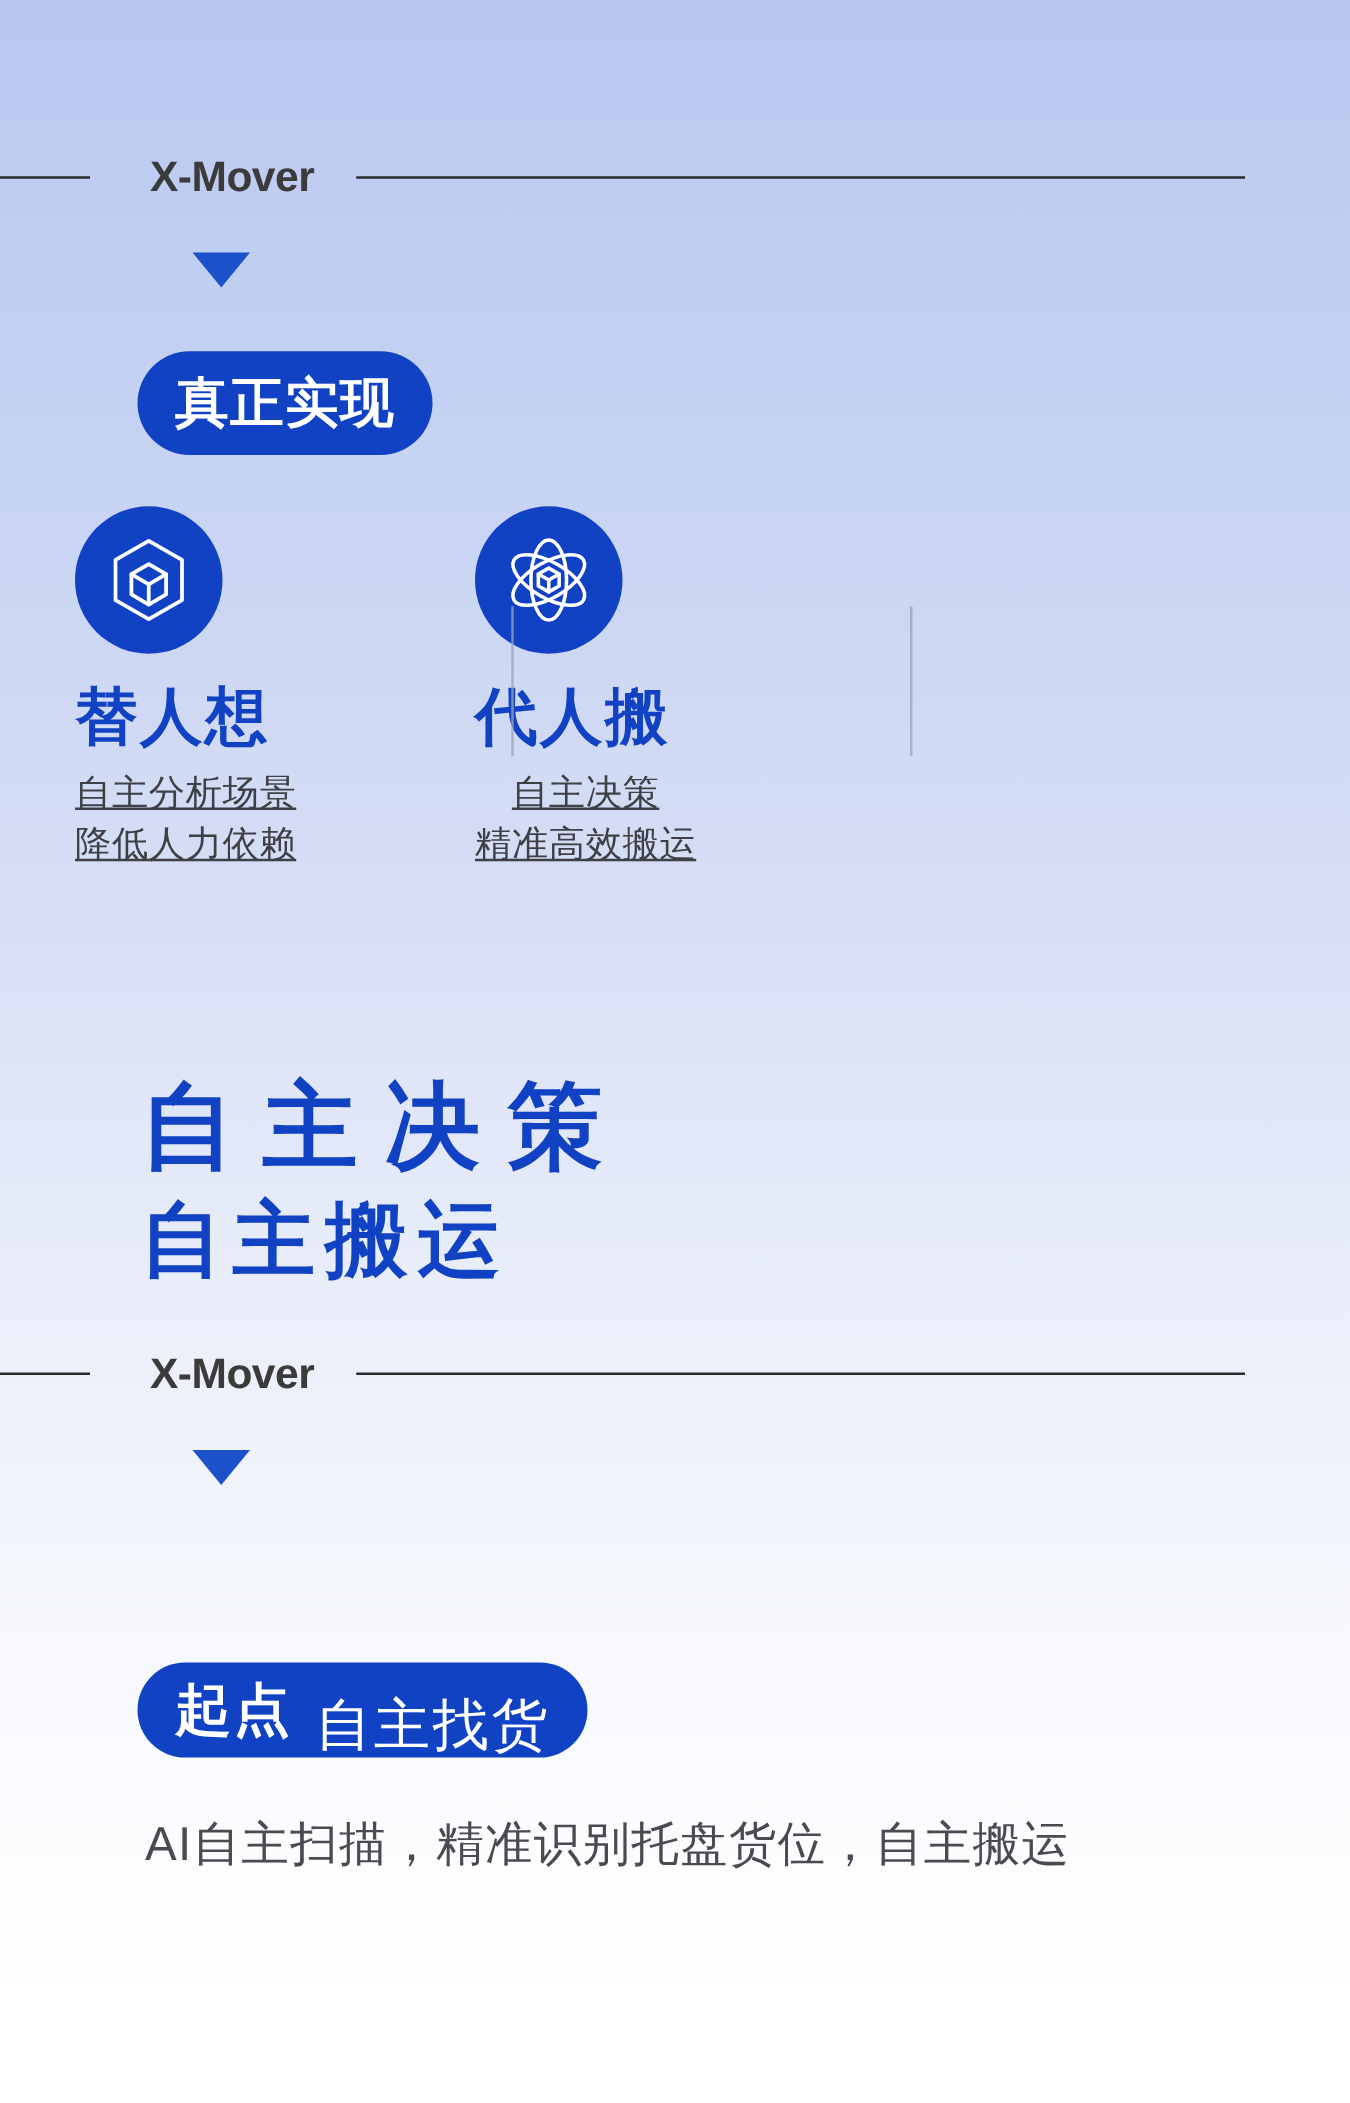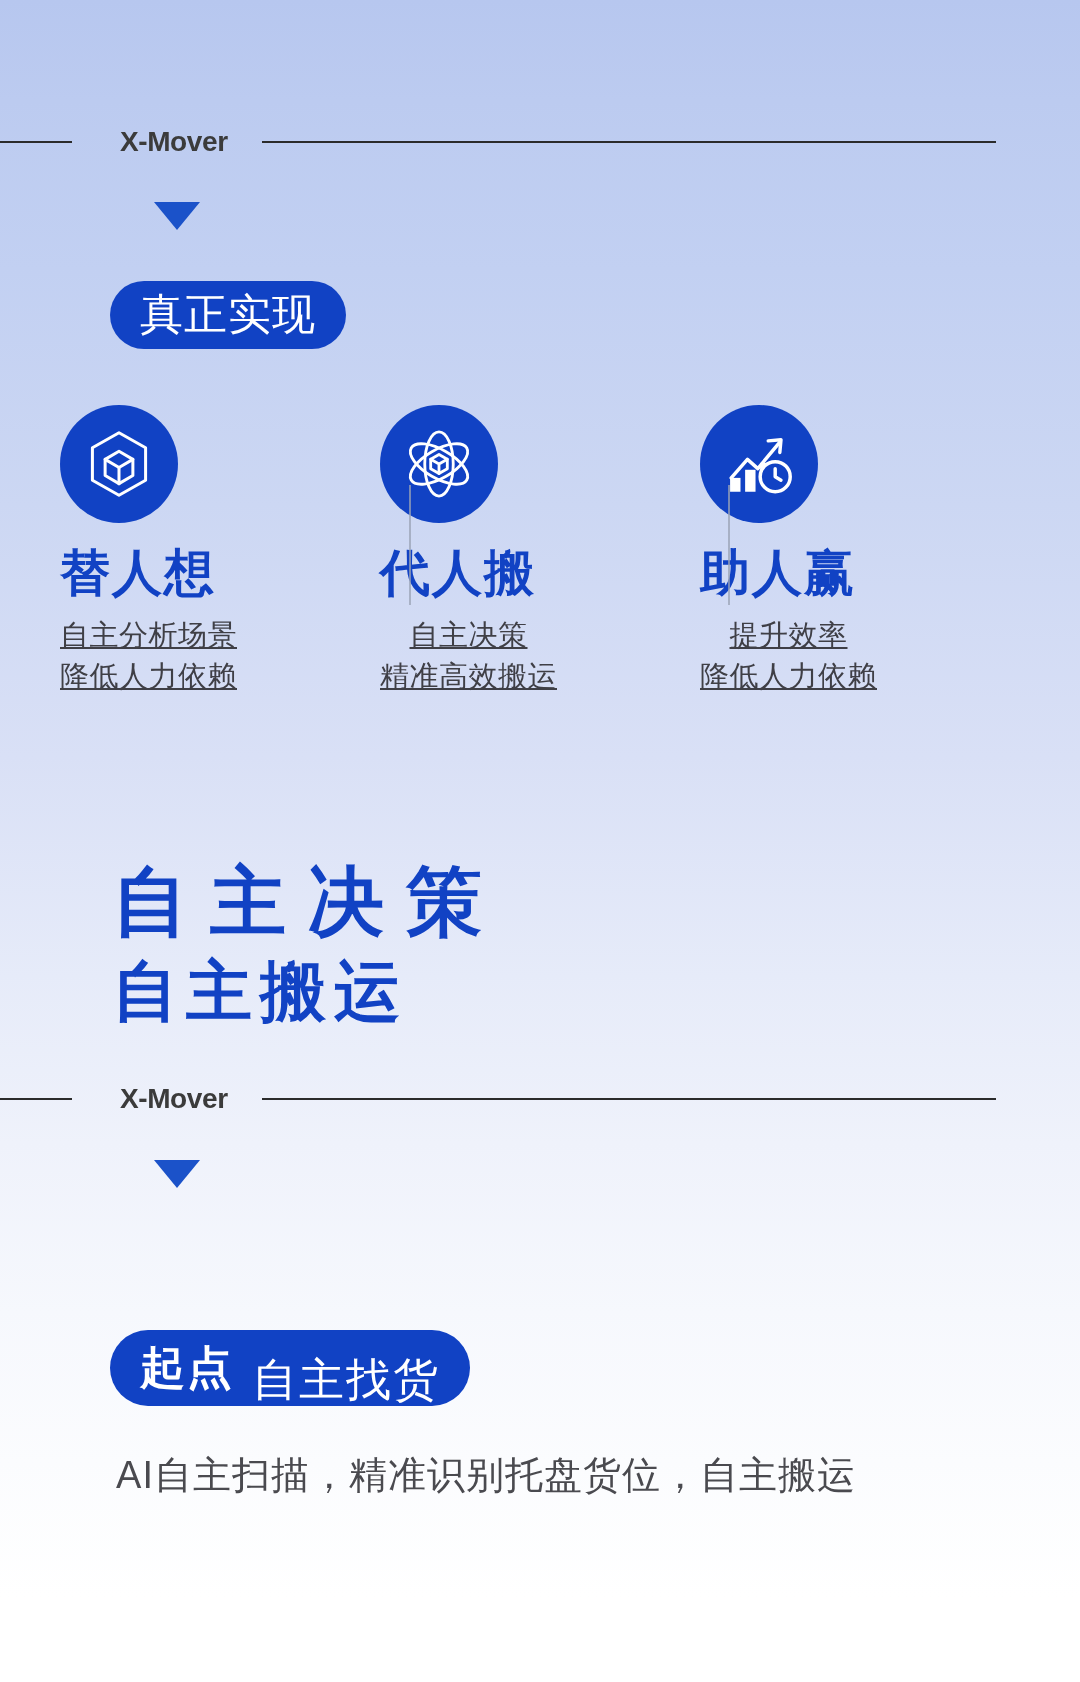--- a/index.html
+++ b/index.html
@@ -43,21 +43,21 @@
     display: flex;
     align-items: center;
   }
   .bd-line-left {
     width: 72px;
     height: 2px;
     background: #2b2b2b;
     flex: none;
   }
   .bd-label {
-    font-size: 28px;
+    font-size: 34px;
     font-weight: 700;
     color: #3b3b3b;
     letter-spacing: -0.4px;
     padding: 0 34px 0 48px;
     white-space: nowrap;
     line-height: 1;
   }
   .bd-line-right {
     height: 2px;
     background: #2b2b2b;
@@ -82,24 +82,24 @@
     color: #ffffff;
     border-radius: 999px;
     display: flex;
     align-items: center;
     justify-content: center;
     white-space: nowrap;
   }
   .pill.top {
     left: 110px;
     top: 281px;
-    height: 68px;
+    height: 83px;
     padding: 0 30px;
     font-size: 43px;
-    font-weight: 400;
+    font-weight: 700;
     letter-spacing: 1px;
   }
   .pill.bottom {
     left: 110px;
     top: 1330px;
     height: 76px;
     padding: 0 30px;
     font-size: 45px;
     letter-spacing: 1px;
     align-items: center;
@@ -250,38 +250,20 @@
           <path d="M25 28 L32 32 L39 28 M32 32 L32 40"></path>
         </svg>
       </div>
       <div class="feature-title">代人搬</div>
       <div class="feature-sub">
         <span>自主决策</span><br>
         <span>精准高效搬运</span>
       </div>
     </div>
 
-    <div class="feature">
-      <div class="feature-icon">
-        <svg width="74" height="74" viewBox="0 0 64 64" fill="none" stroke="#ffffff" stroke-width="3" stroke-linejoin="round" stroke-linecap="round">
-          <path d="M8 44 L22 28 L31 36 L50 13"></path>
-          <path d="M40 12 L51 11 L50 22"></path>
-          <rect x="7" y="44" width="9" height="12" fill="#ffffff" stroke="none"></rect>
-          <rect x="20" y="37" width="9" height="19" fill="#ffffff" stroke="none"></rect>
-          <rect x="33" y="31" width="9" height="13" fill="#ffffff" stroke="none"></rect>
-          <circle cx="46" cy="43" r="13" fill="#1142c4" stroke="#ffffff" stroke-width="3"></circle>
-          <path d="M46 36 L46 43 L51 46" stroke="#ffffff" stroke-width="3"></path>
-        </svg>
-      </div>
-      <div class="feature-title">助人赢</div>
-      <div class="feature-sub">
-        <span>提升效率</span><br>
-        <span>降低人力依赖</span>
-      </div>
-    </div>
 
     <div class="vsep one"></div>
     <div class="vsep two"></div>
   </div>
 
   <div class="headline">
     <span class="line1">自主决策</span>
     <span class="line2">自主搬运</span>
   </div>
 

